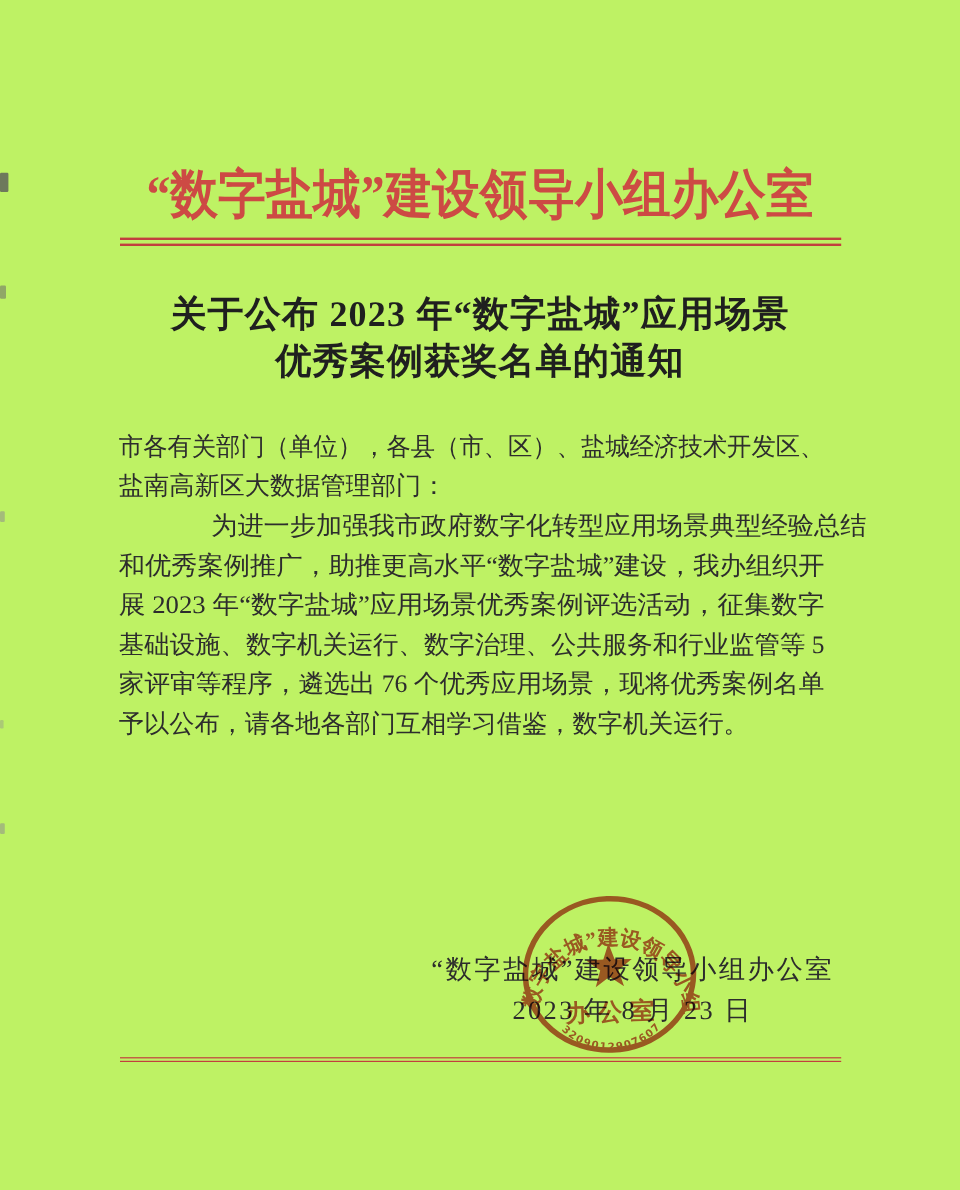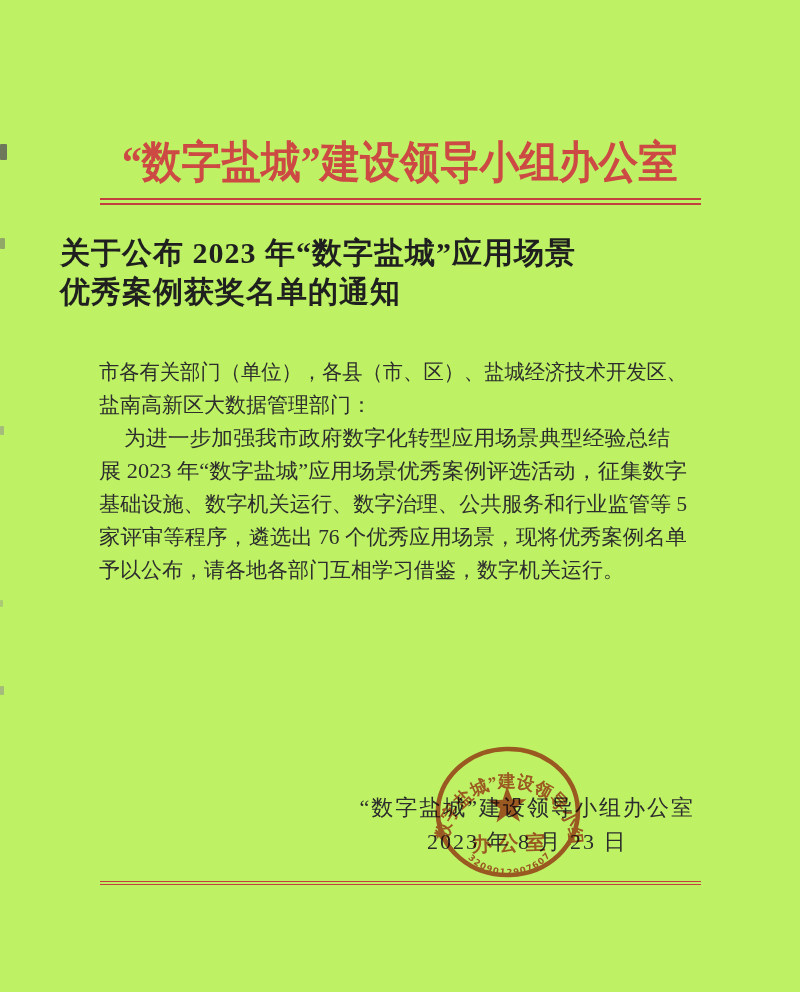--- a/index.html
+++ b/index.html
@@ -20,32 +20,32 @@
   .letterhead .fit{display:inline-block;transform-origin:0 50%;}
   .redline{
     position:absolute;left:100px;width:601px;
     border-top:2.2px solid var(--line-red);
     border-bottom:2.2px solid var(--line-red);
   }
   .redline.top{top:198px;height:3.2px;}
   .redline.bottom{top:881px;height:1.8px;border-top-width:1.9px;border-bottom-width:1.9px;}
   
   .doc-title{
-    position:absolute;top:233px;left:60px;width:680px;
-    text-align:left;color:#1f1f1f;
+    position:absolute;top:243px;left:60px;width:680px;
+    text-align:center;color:#1f1f1f;
     font-size:30px;font-weight:bold;line-height:39px;letter-spacing:1px;
   }
   
   .body-block{
     position:absolute;top:356px;left:99px;width:602px;
     font-size:21px;line-height:33px;color:#2d2d2d;
   }
   .line{white-space:nowrap;height:33px;}
   .line .fit{display:inline-block;transform-origin:0 50%;}
-  .line.indent{margin-left:25px;}
+  .line.indent{margin-left:25px;text-align:right;}
   .attachment{
     position:absolute;top:691px;left:139px;
     font-size:21.5px;color:#2d2d2d;white-space:nowrap;
   }
   
   .signature{
     position:absolute;top:791px;right:105px;
     text-align:center;color:#2c2c2c;
     font-size:22px;line-height:33.5px;letter-spacing:2px;white-space:nowrap;
   }
@@ -82,20 +82,21 @@
 
   <div class="doc-title">
     <div>关于公布 2023 年“数字盐城”应用场景</div>
     <div>优秀案例获奖名单的通知</div>
   </div>
 
   <div class="body-block">
     <div class="line"><span class="fit" style="transform: scaleX(0.965517);">市各有关部门（单位），各县（市、区）、盐城经济技术开发区、</span></div>
     <div class="line"><span>盐南高新区大数据管理部门：</span></div>
     <div class="line indent"><span class="fit" style="transform: scaleX(1.04);">为进一步加强我市政府数字化转型应用场景典型经验总结</span></div>
+    <div class="line"><span class="fit" style="transform: scaleX(1.04135);">和优秀案例推广，助推更高水平“数字盐城”建设，我办组织开</span></div>
     <div class="line"><span class="fit" style="transform: scaleX(1.06109);">展 2023 年“数字盐城”应用场景优秀案例评选活动，征集数字</span></div>
     <div class="line"><span class="fit" style="transform: scaleX(1.00901);">基础设施、数字机关运行、数字治理、公共服务和行业监管等 5</span></div>
     <div class="line"><span class="fit" style="transform: scaleX(1.01818);">家评审等程序，遴选出 76 个优秀应用场景，现将优秀案例名单</span></div>
     <div class="line"><span>予以公布，请各地各部门互相学习借鉴，数字机关运行。</span></div>
   </div>
 
 
   <div class="signature">
     <div>“数字盐城”建设领导小组办公室</div>
     <div>2023 年 8 月 23 日</div>

